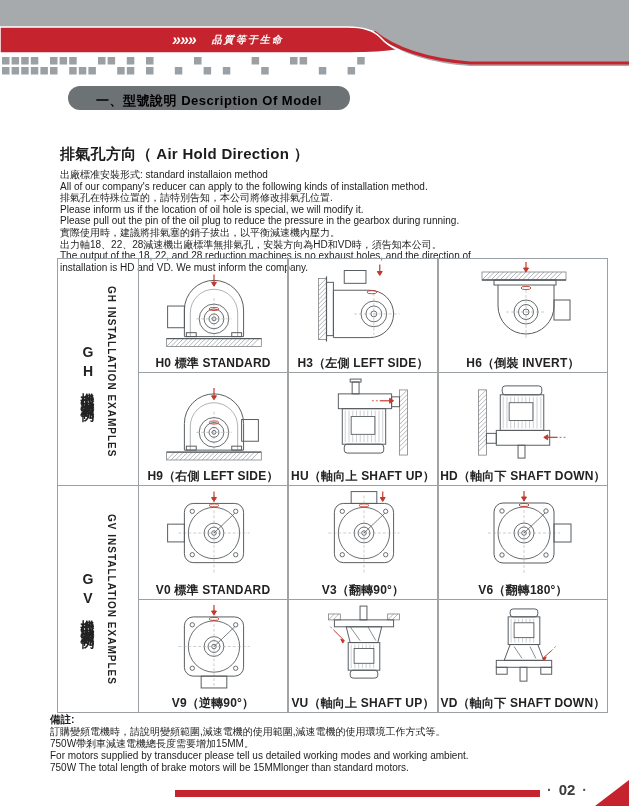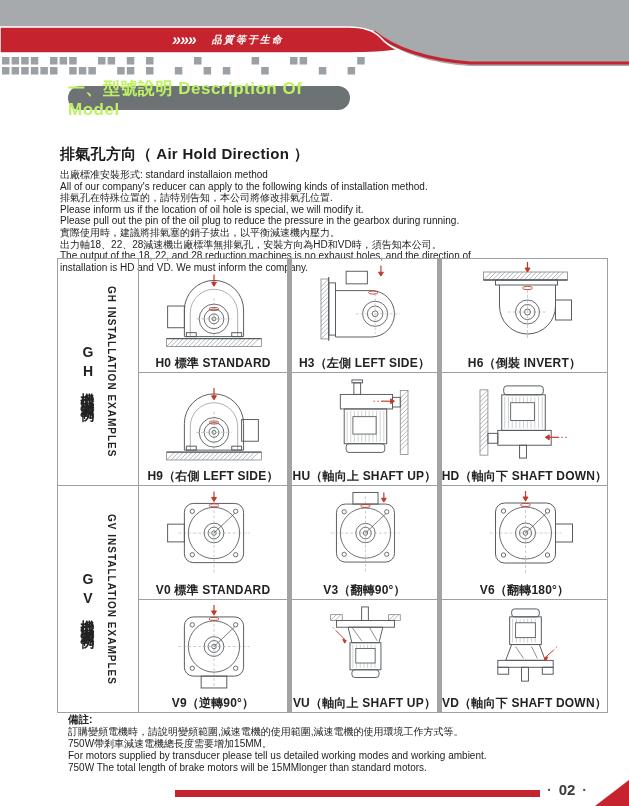--- a/index.html
+++ b/index.html
@@ -11,42 +11,42 @@
   .hdr-svg { position:absolute; top:0; left:0; }
   .banner-text {
     position:absolute; top:29px; left:172px; height:22px;
     display:flex; align-items:center; gap:16px; color:#fff;
   }
   .chevrons { font-weight:bold; font-style:italic; font-size:16px; letter-spacing:-1px; }
   .banner-title { font-weight:bold; font-size:10px; letter-spacing:2px;font-style:italic; }
   .pattern-svg { position:absolute; top:57px; left:2px; }
   .section-pill {
     position:absolute; top:86px; left:68px; width:282px; height:24px;
-    background:#6d7275; border-radius:13px; color:#bef264;
-    font-size:17px; font-weight:bold; display:flex; align-items:center;
+    background:#6d7275; border-radius:13px; color:#000000;
+    font-size:13px; font-weight:bold; display:flex; align-items:flex-end;
     justify-content:center; letter-spacing:0.5px;
   }
   .intro { position:absolute; top:112px; left:60px; width:525px; }
   .intro h2 { font-size:15px; font-weight:bold; margin-bottom:5px; letter-spacing:0.3px;margin-top:33px; }
   .intro .line { font-size:10px; line-height:11.6px; white-space:nowrap; }
   .line.b { font-weight:normal; }
   .install-table {
     position:absolute; top:258px; left:57px;
     border:1px solid #9aa0a4; border-bottom:none;
   }
   .group { display:flex; border-bottom:1px solid #9aa0a4; }
   .group-label { width:80px; display:flex; align-items:center; justify-content:center; gap:9px; }
   .vlab-cn { writing-mode:vertical-rl; text-orientation:upright; font-size:14px; font-weight:bold; letter-spacing:3px; color:#222; }
   .vlab-en { writing-mode:vertical-rl; font-size:10px; font-weight:bold; letter-spacing:1px; color:#222; }
   .cells { display:grid; grid-template-columns:148px 150px 170px; border-left:1px solid #9aa0a4; }
   .cell { height:113px; display:flex; flex-direction:column; align-items:center; padding-top:3px; }
-  .cell:nth-child(3n+2), .cell:nth-child(3n) { border-left:5px solid #a3a3a3; }
+  .cell:nth-child(3n+2), .cell:nth-child(3n) { border-left:2px solid #a3a3a3; }
   .cell:nth-child(n+4) { border-top:1px solid #9aa0a4; }
   .cell-label { font-size:12px; font-weight:bold; color:#222; letter-spacing:0.2px; margin-top:1px; white-space:nowrap; }
-  .notes { position:absolute; top:713px; left:68px; width:525px; }
+  .notes { position:absolute; top:713px; left:50px; width:525px; }
   .notes .nhead { font-size:10.5px; font-weight:bold; line-height:12.5px; }
   .notes .line { font-size:10px; line-height:12.2px; white-space:nowrap; }
   .footer-bar { position:absolute; top:790px; left:175px; width:365px; height:7px; background:#c5232d; }
   .page-num {
     position:absolute; top:781px; left:547px; font-size:15px; font-weight:bold;
     color:#3a3a3a; display:flex; align-items:center; gap:7px;
   }
   .page-num .dot { font-size:14px; color:#555; }
   .corner-tri {
     position:absolute; right:0; bottom:0; width:0; height:0;

